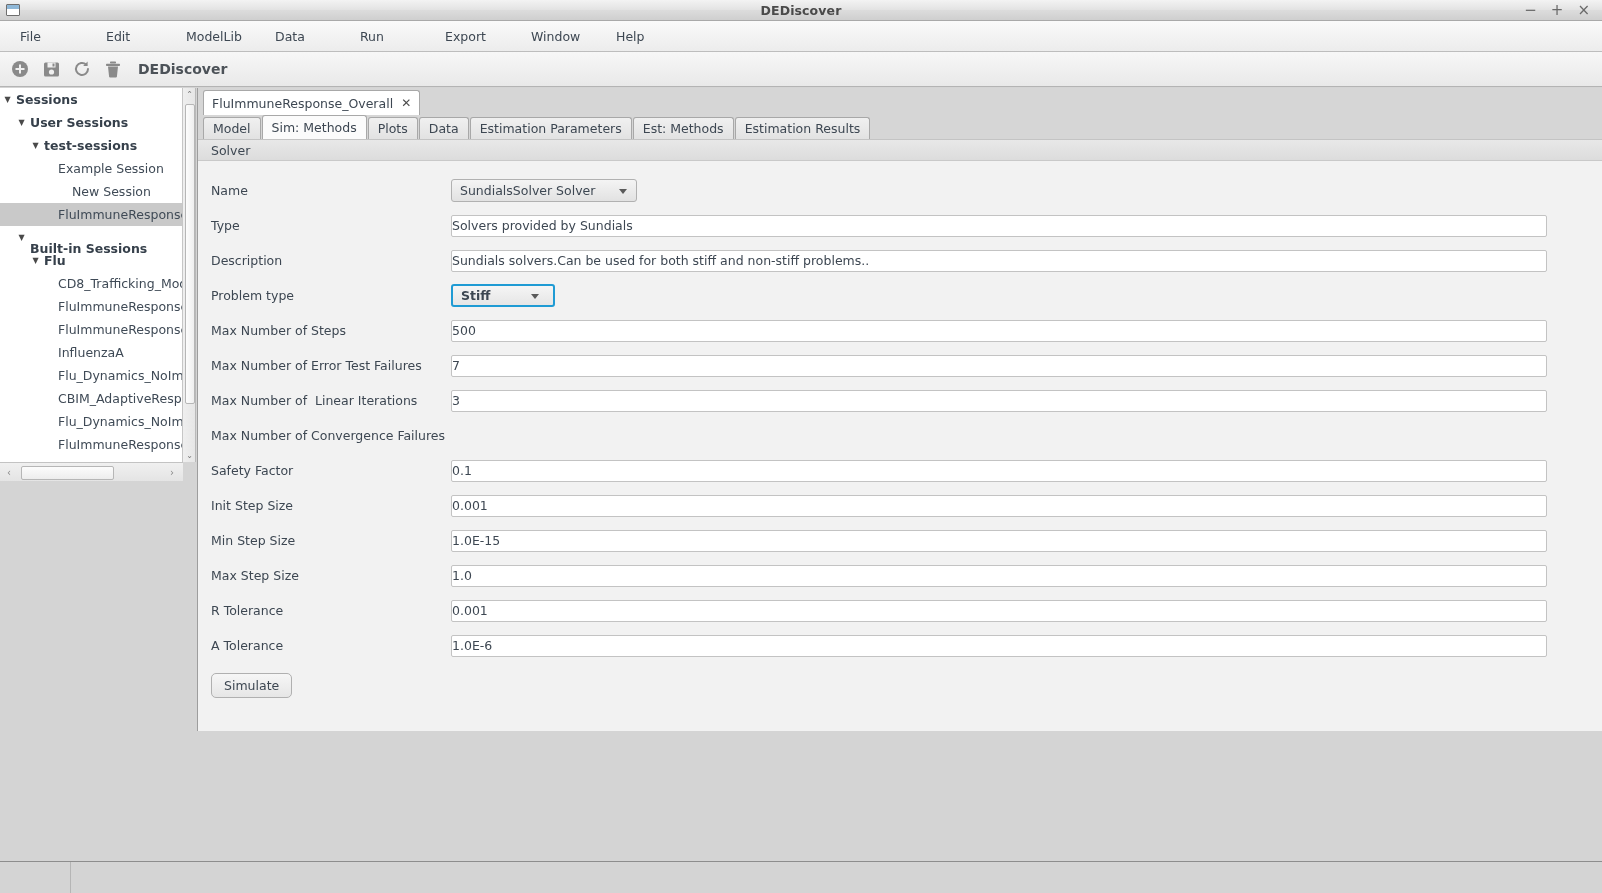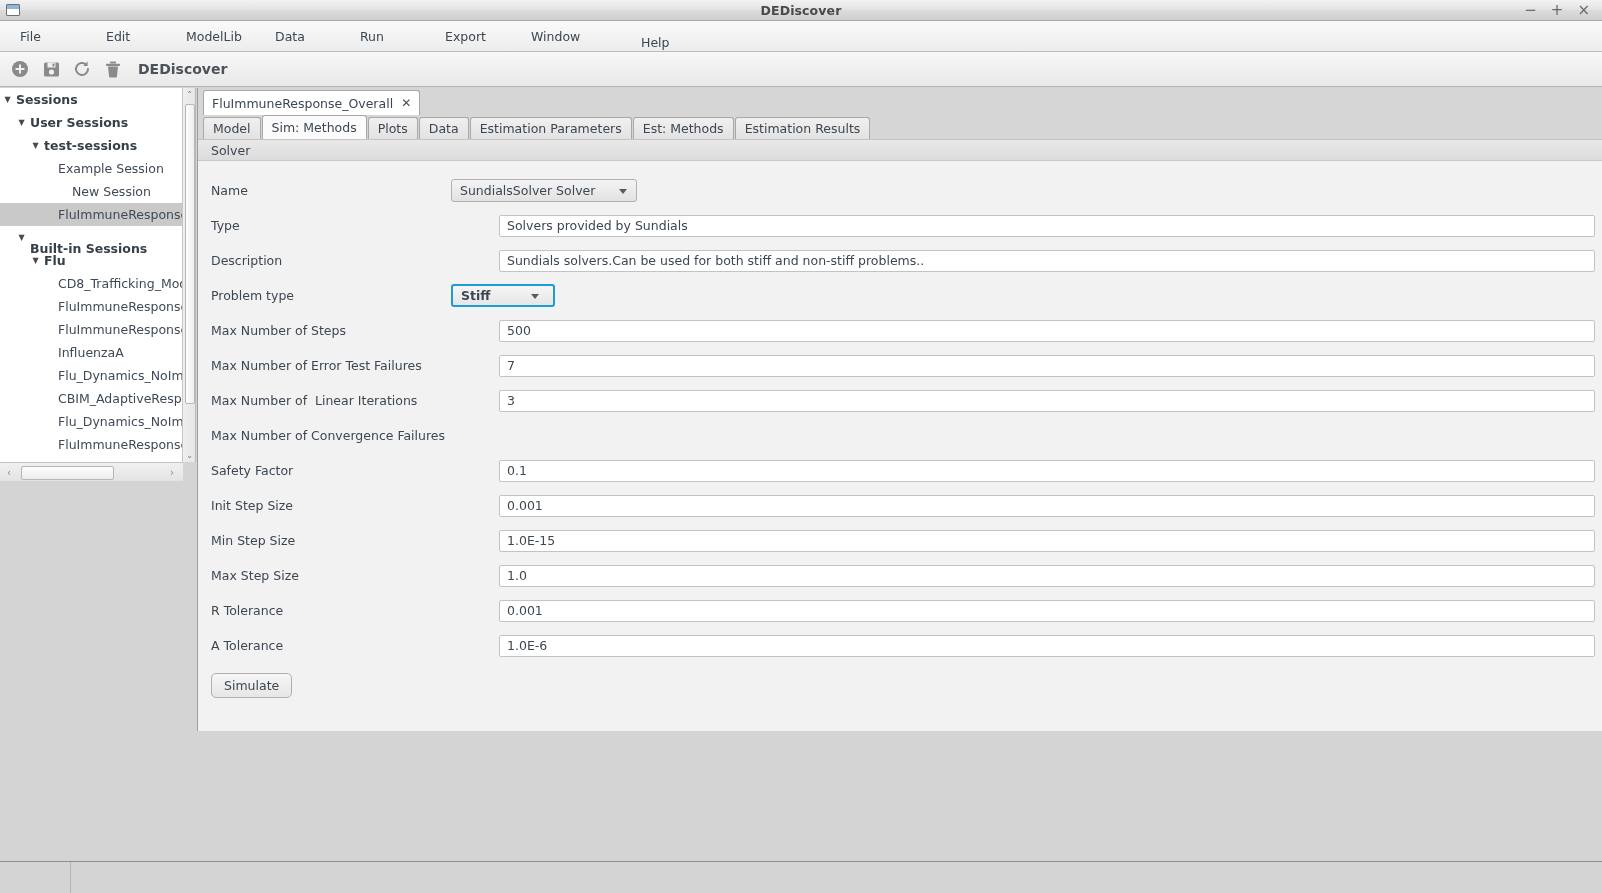--- a/index.html
+++ b/index.html
@@ -204,23 +204,22 @@
     font-size: 12.5px; color: #3d4752;
     white-space: pre;
   }
   .fctl { position: relative; }
   .ftext {
     width: 1096px; height: 22px;
     background: #ffffff;
     border: 1px solid #c3c3c3;
     border-radius: 2px;
     font-size: 12.5px; color: #3d4752;
-    display: flex; align-items: center; padding-left: 7px;
+    display: flex; align-items: center; 
     font-family: "DejaVu Sans", "Liberation Sans", sans-serif;
-    margin-left: 48px;
   }
   .fcombo {
     height: 23px;
     background: linear-gradient(to bottom, #f4f4f4 0%, #e2e2e2 100%);
     border: 1px solid #b1b1b1;
     border-radius: 3px;
     display: inline-flex; align-items: center;
     font-size: 12.5px; color: #3d4752;
     padding-left: 8px; padding-right: 6px;
     position: relative;
@@ -278,21 +277,21 @@
 </div>
 
 <div class="menubar" id="menubar">
     <div class="menu-item" style="left: 12px;">File</div>
     <div class="menu-item" style="left: 98px;">Edit</div>
     <div class="menu-item" style="left: 178px;">ModelLib</div>
     <div class="menu-item" style="left: 267px;">Data</div>
     <div class="menu-item" style="left: 352px;">Run</div>
     <div class="menu-item" style="left: 437px;">Export</div>
     <div class="menu-item" style="left: 523px;">Window</div>
-    <div class="menu-item" style="left: 633px; margin-top: 6px;">Help</div>
+    <div class="menu-item" style="left: 608px;">Help</div>
   </div>
 
 <div class="toolbar">
   <div class="tb-icon">
     <svg width="18" height="18" viewBox="0 0 18 18">
       <circle cx="9" cy="9" r="8" fill="#8a8a8a"></circle>
       <rect x="8" y="4.5" width="2" height="9" fill="#f0f0f0"></rect>
       <rect x="4.5" y="8" width="9" height="2" fill="#f0f0f0"></rect>
     </svg>
   </div>

